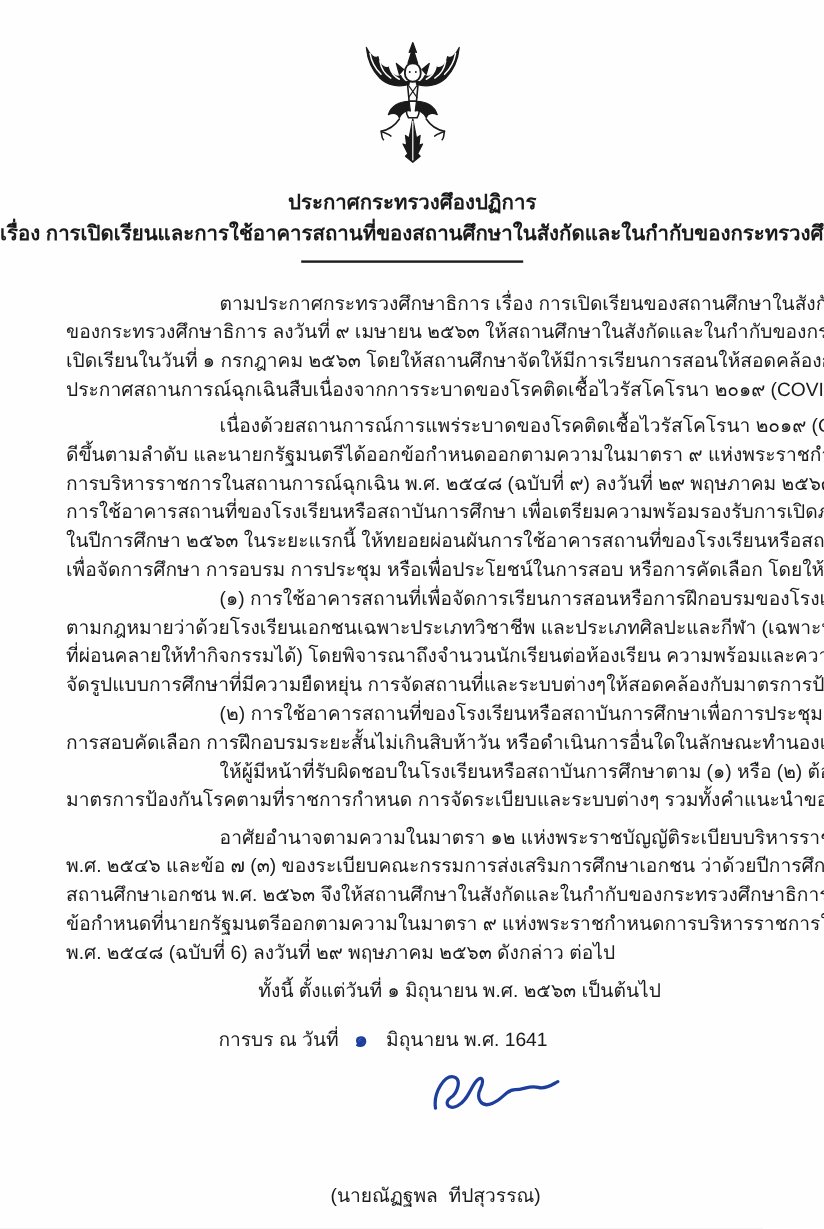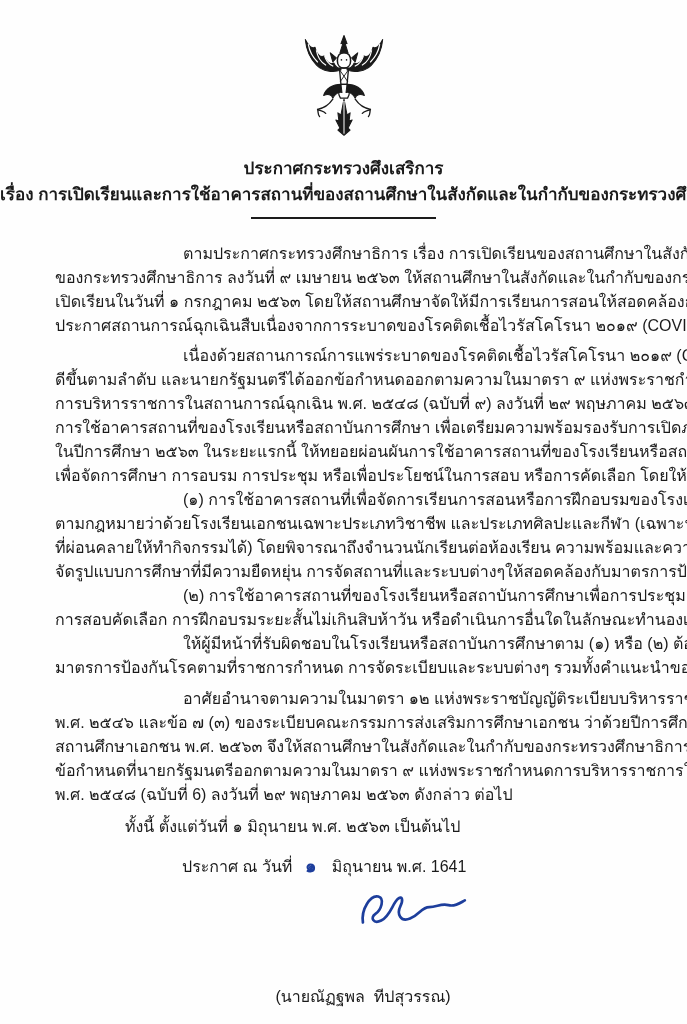--- a/index.html
+++ b/index.html
@@ -93,21 +93,21 @@
       <path d="M104 100 C98 110 98 119 103 127 L117 127 C122 119 122 110 116 100 Z" stroke-width="2.6"></path>
 
       <path d="M88 129 C80 141 70 147 58 149 M58 149 C64 153 70 152 74 157 M58 149 C60 155 58 159 62 163" stroke-width="2.6"></path>
       <path d="M132 129 C140 141 150 147 162 149 M162 149 C156 153 150 152 146 157 M162 149 C160 155 162 159 158 163" stroke-width="2.6"></path>
 
       <path d="M110 129 L104 160 L98 156 L100 172 L94 170 L102 186 L98 190 L110 200 L122 190 L118 186 L126 170 L120 172 L122 156 L116 160 Z" fill="#1a1a1a" stroke-width="2"></path>
       <path d="M110 133 L110 196" stroke="#ffffff" stroke-width="2"></path>
     </g>
   </svg>
 
-  <div class="title-line first">ประกาศกระทรวงศึงเสริการ</div>
+  <div class="title-line first">ประกาศกระทรวงศึองปฏิการ</div>
   <div class="title-line">เรื่อง การเปิดเรียนและการใช้อาคารสถานที่ของสถานศึกษาในสังกัดและในกำกับของกระทรวงศึกษาธิการ</div>
   <div class="divider"></div>
 
   <div class="doc-body">
       <div class="para">
         <div class="line" style="padding-left: 128px;">ตามประกาศกระทรวงศึกษาธิการ เรื่อง การเปิดเรียนของสถานศึกษาในสังกัดและในกำกับ</div>
         <div class="line">ของกระทรวงศึกษาธิการ ลงวันที่ ๙ เมษายน ๒๕๖๓ ให้สถานศึกษาในสังกัดและในกำกับของกระทรวงศึกษาธิการ</div>
         <div class="line">เปิดเรียนในวันที่ ๑ กรกฎาคม ๒๕๖๓ โดยให้สถานศึกษาจัดให้มีการเรียนการสอนให้สอดคล้องกับ</div>
         <div class="line">ประกาศสถานการณ์ฉุกเฉินสืบเนื่องจากการระบาดของโรคติดเชื้อไวรัสโคโรนา ๒๐๑๙ (COVID-19) นั้น</div>
       </div>
@@ -133,28 +133,28 @@
         <div class="line" style="padding-left: 128px;">ให้ผู้มีหน้าที่รับผิดชอบในโรงเรียนหรือสถาบันการศึกษาตาม (๑) หรือ (๒) ต้องปฏิบัติตาม</div>
         <div class="line">มาตรการป้องกันโรคตามที่ราชการกำหนด การจัดระเบียบและระบบต่างๆ รวมทั้งคำแนะนำของทางราชการอย่างเคร่งครัด</div>
       </div>
       <div class="para" style="margin-top: 7px;">
         <div class="line" style="padding-left: 128px;">อาศัยอำนาจตามความในมาตรา ๑๒ แห่งพระราชบัญญัติระเบียบบริหารราชการกระทรวงศึกษาธิการ</div>
         <div class="line">พ.ศ. ๒๕๔๖ และข้อ ๗ (๓) ของระเบียบคณะกรรมการส่งเสริมการศึกษาเอกชน ว่าด้วยปีการศึกษา การเปิดและปิด</div>
         <div class="line">สถานศึกษาเอกชน พ.ศ. ๒๕๖๓ จึงให้สถานศึกษาในสังกัดและในกำกับของกระทรวงศึกษาธิการ ปฏิบัติตาม</div>
         <div class="line">ข้อกำหนดที่นายกรัฐมนตรีออกตามความในมาตรา ๙ แห่งพระราชกำหนดการบริหารราชการในสถานการณ์ฉุกเฉิน</div>
         <div class="line">พ.ศ. ๒๕๔๘ (ฉบับที่ 6) ลงวันที่ ๒๙ พฤษภาคม ๒๕๖๓ ดังกล่าว ต่อไป</div>
       </div>
-      <div class="para" style="margin-top: 8px;">
+      <div class="para" style="margin-top: 8px; text-align: center;">
         <div class="line" style="padding-left: 70px;">ทั้งนี้ ตั้งแต่วันที่ ๑ มิถุนายน พ.ศ. ๒๕๖๓ เป็นต้นไป</div>
       </div>
     </div>
 
   <div class="closing">
     <div class="dateline">
-      <span>ประกาศ ณ วันที่</span><span class="hand-day">๑</span><span>มิถุนายน พ.ศ. 1641</span>
+      <span>การบร ณ วันที่</span><span class="hand-day">๑</span><span>มิถุนายน พ.ศ. 1641</span>
     </div>
 
     <svg class="signature-svg" width="118" height="50" viewBox="0 0 120 52" aria-hidden="true">
       <path d="M10 40 C8 26 18 11 26 13 C33 15 29 27 23 31 C17 35 21 42 29 38 C39 33 41 19 47 15 C51 12 52 17 49 23 C45 31 49 40 59 36 C69 32 71 24 79 24 C87 24 91 20 99 22 C106 24 112 19 116 17" fill="none" stroke="#1d3e9c" stroke-width="2.8" stroke-linecap="round"></path>
     </svg>
 
     <div class="signer">
       <div class="name">(นายณัฏฐพล  ทีปสุวรรณ)</div>
       
     </div>

